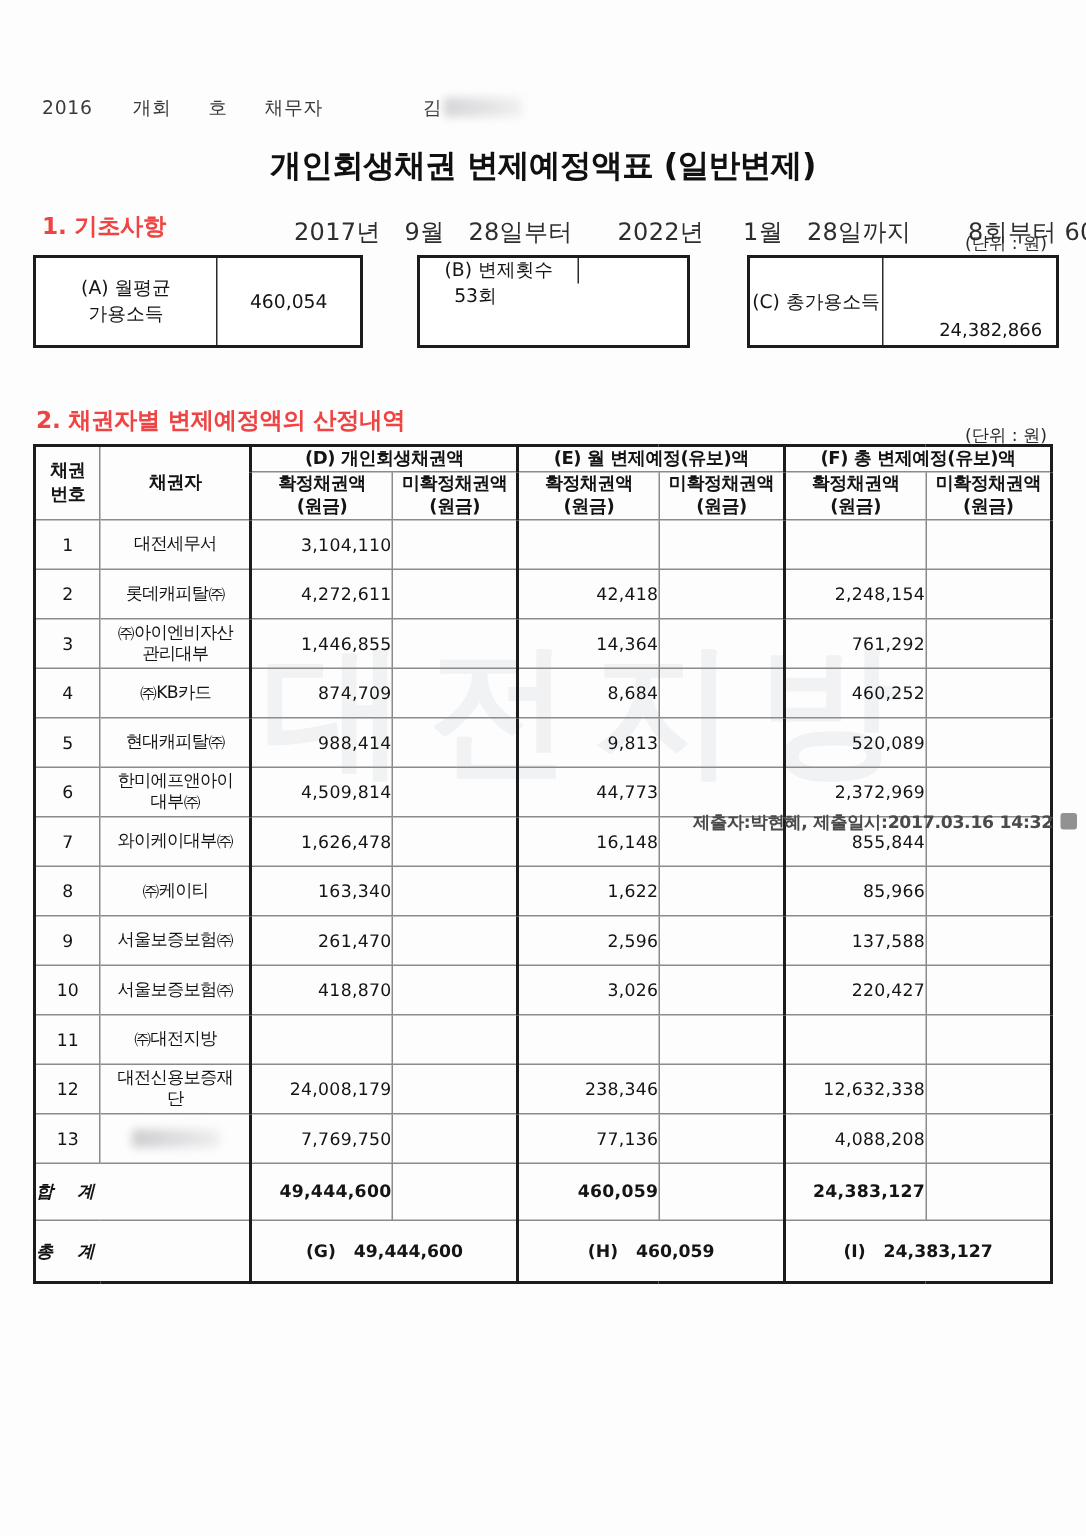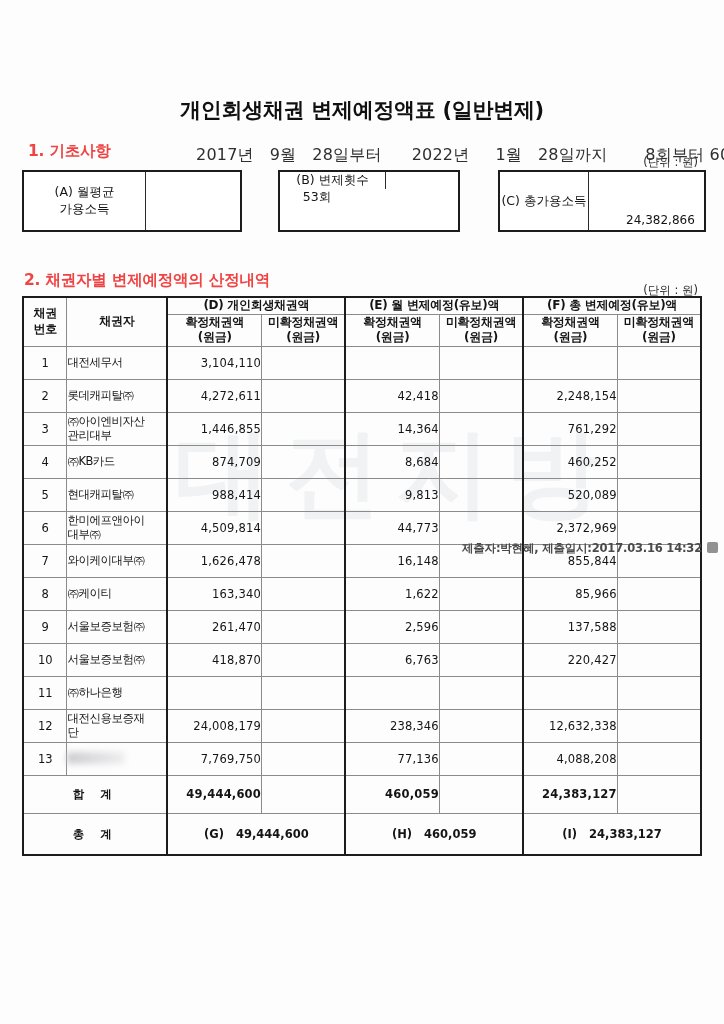--- a/index.html
+++ b/index.html
@@ -188,26 +188,26 @@
   table.main { border: 2.5px solid #1c1c1c; }
   .grp-sep { border-left: 2px solid #1c1c1c !important; }
   .grp-sep-r { border-right: 2px solid #1c1c1c !important; }
 
   .c-no   { width: 42px; }
   .c-name { width: 96px; }
   .c-num  { width: 90px; }
   .c-blank{ width: 80px; }
 
   td.no    { text-align: center; height: 33px; }
-  td.cname { font-size: 11.5px; line-height: 1.2; letter-spacing: -0.5px; padding: 0 2px; }
+  td.cname { text-align: center; font-size: 11.5px; line-height: 1.2; letter-spacing: -0.5px; padding: 0 2px; }
   td.num   { text-align: right; padding-right: 7px; font-size: 12px; letter-spacing: 0.2px; }
   td.blank { }
 
   tr.total td { height: 38px; font-weight: bold; }
-  td.tot-label { text-align: center; font-weight: bold; font-size: 13px; letter-spacing: 6px; padding-left: 6px; }
+  td.tot-label { font-weight: bold; font-size: 13px; letter-spacing: 6px; padding-left: 6px; font-style: italic; }
   td.grand { text-align: center; font-weight: normal; font-size: 12px; }
   td.grand .gl { margin-right: 12px; }
 
   tr.grand-row td { height: 42px; }
   tr.grand-row { border-top: 1.6px solid #2a2a2a; }
 
   .redact-cell {
     display: inline-block;
     width: 58px;
     height: 12px;
@@ -241,38 +241,46 @@
     opacity: .75;
   }
 </style>
 </head>
 <body>
 
 <div class="page">
 
   <div class="bg-watermark">대전지방</div>
 
+  <div class="caseline">
+    <span class="cl-year">2016</span>
+    <span class="cl-kind">개회</span>
+    <span class="cl-ho">호</span>
+    <span class="cl-debtor">채무자</span>
+    <span class="cl-name"><span>김</span><span class="redact-inline"></span></span>
+  </div>
 
   <div class="doc-title">개인회생채권 변제예정액표 (일반변제)</div>
 
   <div class="sect-head" id="sect1">1. 기초사항</div>
 
   <div class="period">
     <span>2017년</span><span class="gap-a"></span><span>9월</span><span class="gap-a"></span><span>28일부터</span><span class="gap-b"></span><span>2022년</span><span class="gap-c"></span><span>1월</span><span class="gap-a"></span><span>28일까지</span><span class="gap-d"></span><span>8회부터 60회</span>
   </div>
 
   <div class="unit" id="unit1">(단위 : 원)</div>
 
   <div class="sumbox" id="boxA">
     <div class="lbl">
       <div>
         <div>(A) 월평균</div>
         <div>가용소득</div>
       </div>
     </div>
+    <div class="val">460,054</div>
   </div>
 
   <div class="sumbox" id="boxB">
     <div class="lbl">(B) 변제횟수</div>
     <div class="val">53회</div>
   </div>
 
   <div class="sumbox" id="boxC">
     <div class="lbl">(C) 총가용소득</div>
     <div class="val">24,382,866</div>
@@ -442,29 +450,29 @@
             <td class="num grp-sep">137,588</td>
             <td class="blank grp-sep-r"></td>
           </tr>
           <tr>
             <td class="no">10</td>
             <td class="cname">
               <div>서울보증보험㈜</div>
             </td>
             <td class="num grp-sep">418,870</td>
             <td class="blank"></td>
-            <td class="num grp-sep">6,763</td>
+            <td class="num grp-sep">3,026</td>
             <td class="blank"></td>
             <td class="num grp-sep">220,427</td>
             <td class="blank grp-sep-r"></td>
           </tr>
           <tr>
             <td class="no">11</td>
             <td class="cname">
-              <div>㈜하나은행</div>
+              <div>㈜대전지방</div>
             </td>
             <td class="num grp-sep"></td>
             <td class="blank"></td>
             <td class="num grp-sep"></td>
             <td class="blank"></td>
             <td class="num grp-sep"></td>
             <td class="blank grp-sep-r"></td>
           </tr>
           <tr>
             <td class="no">12</td>

